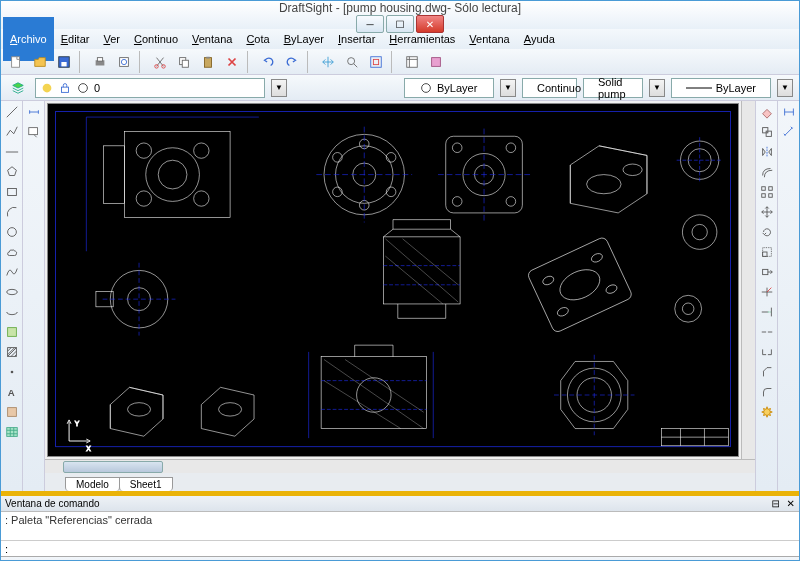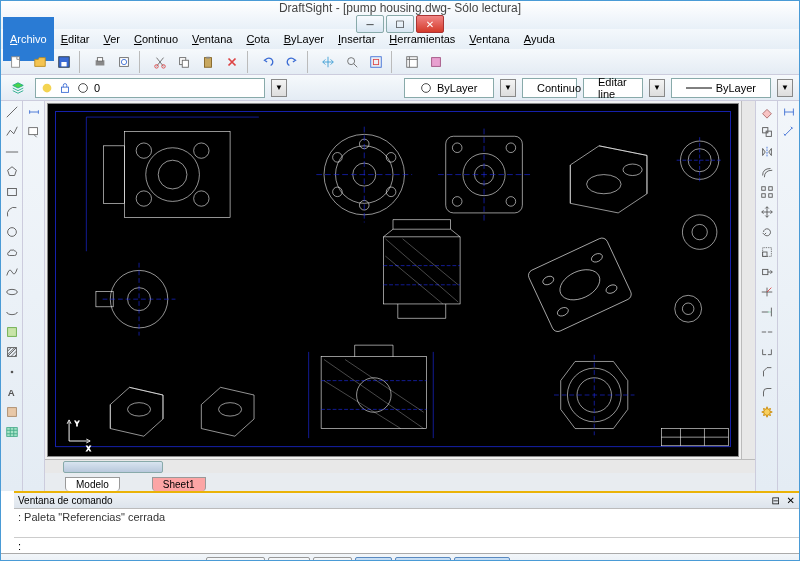--- a/index.html
+++ b/index.html
@@ -37,26 +37,26 @@
 .vbtn { width:18px; height:18px; display:flex; align-items:center; justify-content:center; cursor:pointer; border-radius:2px; }
 
 .canvas-area { flex:1; display:flex; flex-direction:column; background:#f0f0f0; }
 .canvas { flex:1; background:#000; position:relative; margin:2px; border:1px solid #888; overflow:hidden; }
 .canvas svg { width:100%; height:100%; }
 .scroll-h { height:14px; background:#e8e8e8; border-top:1px solid #bbb; position:relative; }
 .scroll-thumb-h { position:absolute; left:18px; width:100px; top:1px; height:12px; background:linear-gradient(#d8e4f0,#b8c8dc); border:1px solid #8aa; border-radius:2px; }
 .scroll-v { width:14px; background:#e8e8e8; border-left:1px solid #bbb; }
 
 
-.tabs { height:18px; background:#e8ecf0; display:flex; align-items:flex-end; padding-left:20px; font-size:10px;gap:33px; }
+.tabs { height:18px; background:#e8ecf0; display:flex; align-items:flex-end; padding-left:20px; font-size:10px; }
 .tab { padding:1px 10px; background:#fff; border:1px solid #999; border-bottom:none; margin-right:-1px; cursor:pointer; border-radius: 0 0 4px 4px; }
-.tab.inactive { background:#fca5a5; }
-
-
-.cmdwin { border-top:2px solid #eab308;margin-left:13px; }
+.tab.inactive { background:#ffffff; }
+
+
+.cmdwin { border-top:5px solid #eab308; }
 .cmdwin .hdr { height:16px; background:linear-gradient(#eef2f6,#dde4ec); font-size:10px; padding:1px 4px; display:flex; justify-content:space-between; align-items:center; border-bottom:1px solid #bbb; }
 .cmdwin .body { height:28px; background:#fff; font-size:11px; padding:2px 4px; color:#333; }
 .cmdwin .input { height:16px; background:#fff; border-top:1px solid #ccc; font-size:11px; padding:0 4px; display:flex; align-items:center; }
 
 
 .status { height:21px; background:linear-gradient(#f2f6fa,#dfe7ef); border-top:1px solid #aaa; display:flex; align-items:center; justify-content:center; gap:3px; font-size:10px; padding:0 6px; }
 .sbtn { padding:1px 6px; border:1px solid #999; background:linear-gradient(#f6f8fa,#e0e6ec); cursor:pointer; border-radius:2px; }
 .sbtn.on { background:linear-gradient(#cae0f6,#a8c6e4); border-color:#5a8ac0; }
 .coords { margin-left:8px; color:#333; }
 
@@ -218,21 +218,21 @@
     <svg class="icon" viewBox="0 0 16 16">
         <circle cx="8" cy="8" r="5" fill="none" stroke="#333"></circle>
       </svg>
     <span>ByLayer</span>
   </div>
   <div class="dropdown-btn">▼</div>
   <div class="propsel" style="width:55px">
       <span>Continuo</span>
     </div>
   <div class="propsel" style="width:60px">
-      <span>Editar line</span>
+      <span>Solid pump</span>
     </div>
   <div class="dropdown-btn">▼</div>
   <div class="propsel" style="width:100px">
     <svg width="30" height="6">
         <line x1="0" y1="3" x2="30" y2="3" stroke="#000"></line>
       </svg>
     <span>ByLayer</span>
   </div>
   <div class="dropdown-btn">▼</div>
 </div>

